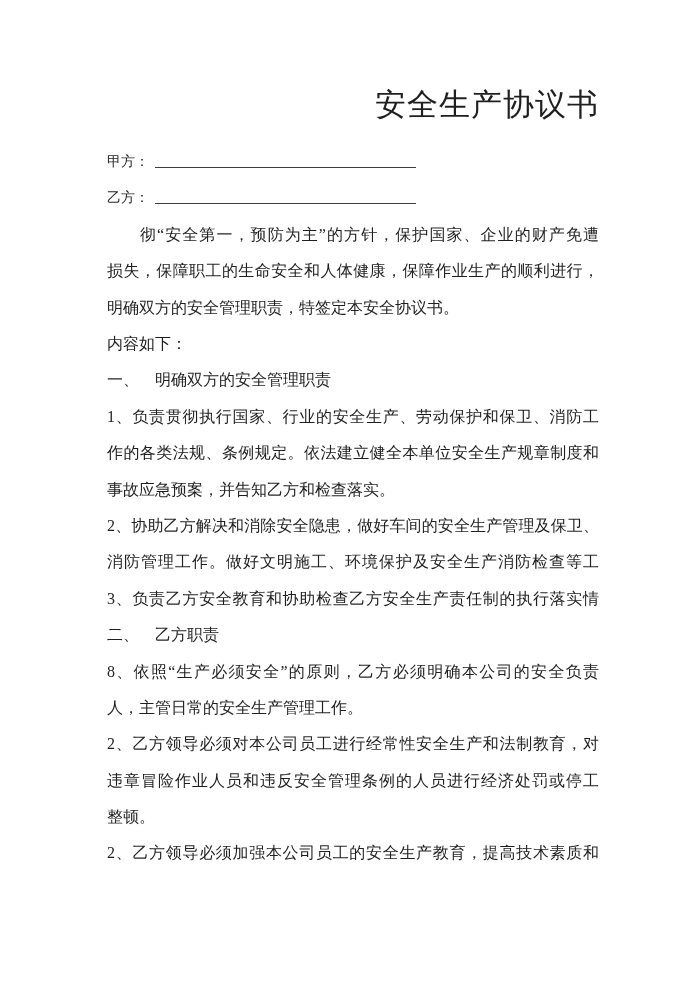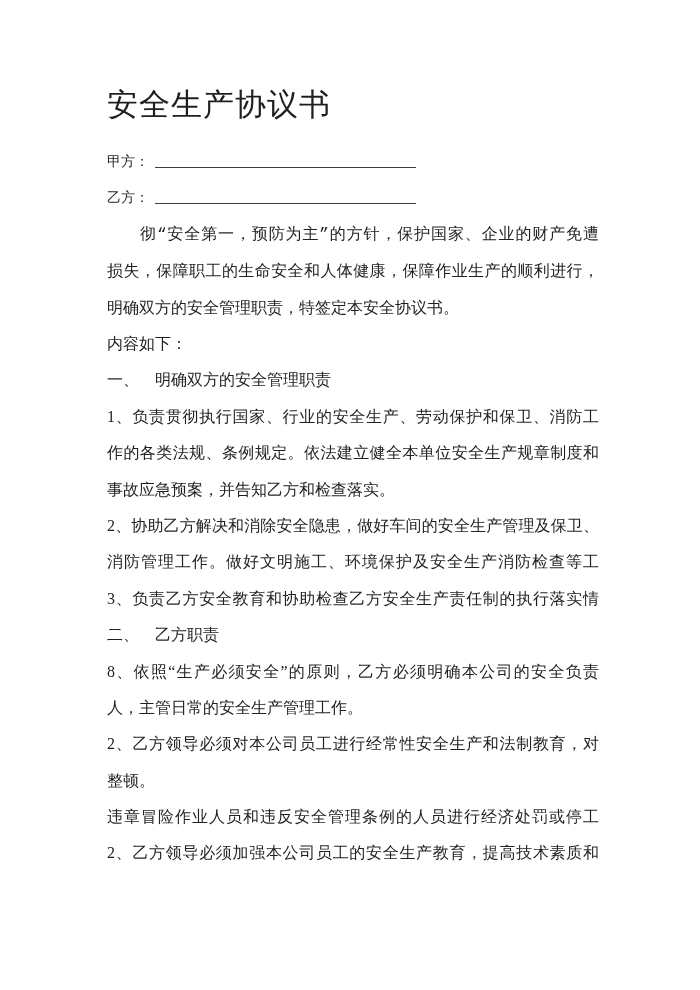--- a/index.html
+++ b/index.html
@@ -20,21 +20,21 @@
     position: absolute;
     left: 107px;
     top: 84px;
     width: 492px;
   }
   .doc-title {
     font-size: 31px;
     font-weight: normal;
     letter-spacing: 1px;
     line-height: 42px;
-    text-align: left;
+    text-align: right;
     margin: 0 0 18px 0;
     white-space: nowrap;
   }
   .party-row {
     font-size: 14px;
     line-height: 36.4px;
     white-space: nowrap;
   }
   .party-label {
     display: inline-block;
@@ -56,21 +56,20 @@
     height: 36.4px;
     overflow: hidden;
   }
   .doc-line.justify {
     text-align: justify;
     text-align-last: justify;
     text-justify: inter-ideograph;
   }
   .doc-line.indent {
     text-indent: 33px;
-    font-family: Liberation Mono, monospace;
   }
 </style>
 </head>
 <body>
 
 <div class="page">
   <div class="content">
 
     <h1 class="doc-title">安全生产协议书</h1>
 
@@ -91,19 +90,19 @@
         <div class="doc-line justify">1、负责贯彻执行国家、行业的安全生产、劳动保护和保卫、消防工</div>
         <div class="doc-line justify">作的各类法规、条例规定。依法建立健全本单位安全生产规章制度和</div>
         <div class="doc-line">事故应急预案，并告知乙方和检查落实。</div>
         <div class="doc-line justify">2、协助乙方解决和消除安全隐患，做好车间的安全生产管理及保卫、</div>
         <div class="doc-line justify">消防管理工作。做好文明施工、环境保护及安全生产消防检查等工作。</div>
         <div class="doc-line justify">3、负责乙方安全教育和协助检查乙方安全生产责任制的执行落实情</div>
         <div class="doc-line">二、　乙方职责</div>
         <div class="doc-line justify">8、依照“生产必须安全”的原则，乙方必须明确本公司的安全负责</div>
         <div class="doc-line">人，主管日常的安全生产管理工作。</div>
         <div class="doc-line justify">2、乙方领导必须对本公司员工进行经常性安全生产和法制教育，对</div>
+        <div class="doc-line justify">违章冒险作业人员和违反安全管理条例的人员进行经济处罚或停工</div>
         <div class="doc-line">整顿。</div>
-        <div class="doc-line justify">违章冒险作业人员和违反安全管理条例的人员进行经济处罚或停工</div>
         <div class="doc-line justify">2、乙方领导必须加强本公司员工的安全生产教育，提高技术素质和</div>
       </div>
 
   </div>
 </div>
 
 </body></html>

